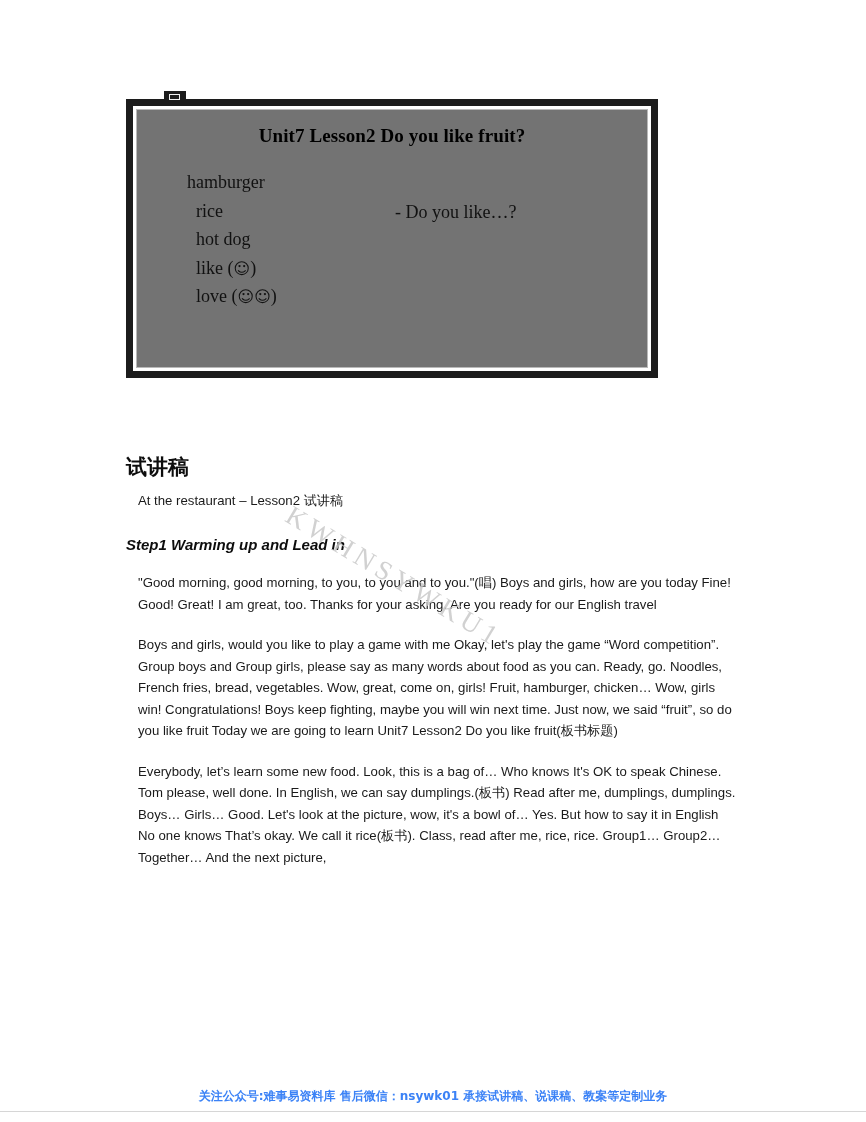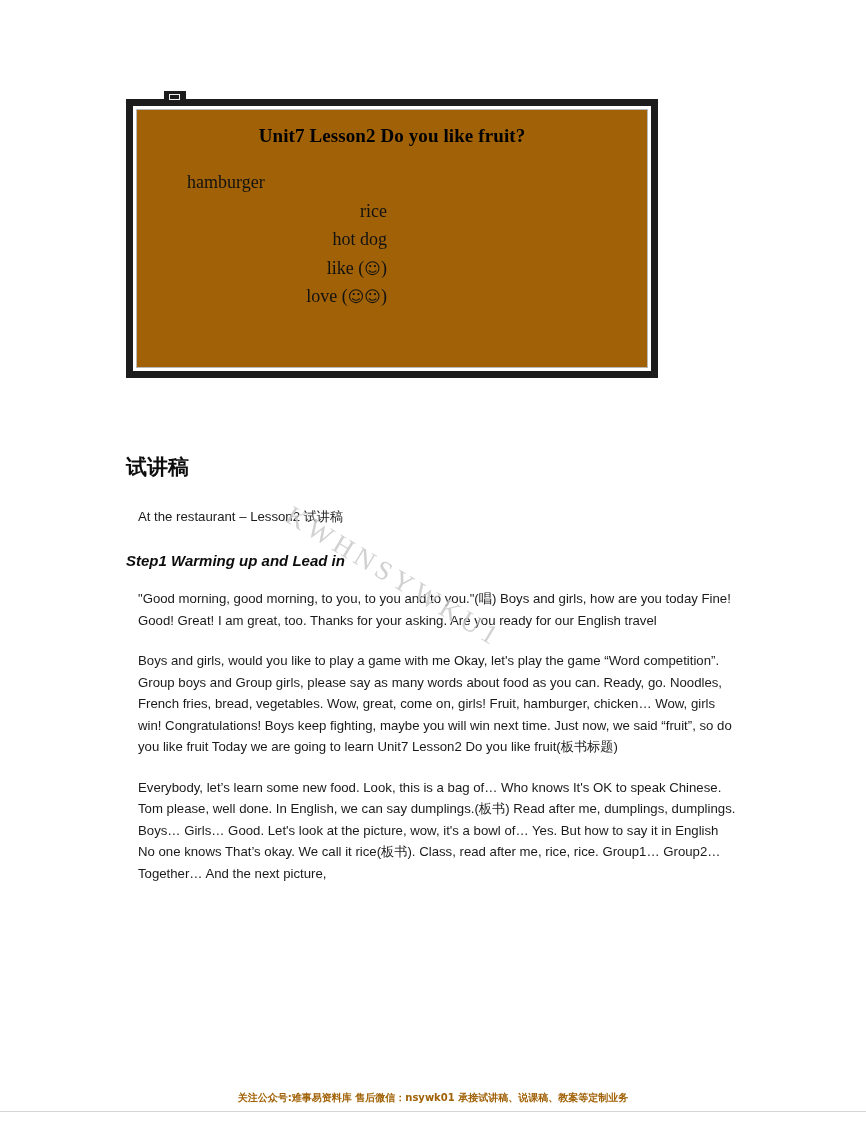--- a/index.html
+++ b/index.html
@@ -46,21 +46,21 @@
     left: 7px; top: 7px;
     right: 7px; bottom: 7px;
     background: #ffffff;
     box-sizing: border-box;
     padding: 3px;
   }
   .board-inner {
     position: absolute;
     left: 3px; top: 3px;
     right: 3px; bottom: 3px;
-    background: #a16207;
+    background: #737373;
     border: 1px solid #b9b9b9;
     box-sizing: border-box;
     padding-left: 32px;
   }
   .board-tab {
     position: absolute;
     left: 38px;
     top: -8px;
     width: 22px;
     height: 11px;
@@ -101,21 +101,21 @@
   .col-left {
     position: absolute;
     left: 50px;
     top: 0;
     width: 200px;
   }
   .col-left .ln {
     line-height: 28.5px;
     white-space: nowrap;
   }
-  .col-left .ln.indent { padding-left: 9px; text-align: right; }
+  .col-left .ln.indent { padding-left: 9px; }
 
   .col-right {
     position: absolute;
     left: 258px;
     top: 30px;
     width: 240px;
   }
   .col-right .ln {
     line-height: 28.5px;
     white-space: nowrap;
@@ -133,21 +133,21 @@
     position: absolute;
     left: 126px;
     top: 455px;
     width: 612px;
   }
   .h-cn {
     font-family: "DejaVu Serif", "Liberation Serif", serif;
     font-weight: bold;
     font-size: 21px;
     color: #0d0d0d;
-    margin: 0 0 28px 0;
+    margin: 0 0 12px 0;
     line-height: 1.1;
   }
   .para {
     font-family: "Liberation Sans", "DejaVu Sans", sans-serif;
     font-size: 13.2px;
     line-height: 21.5px;
     color: #1a1a1a;
     margin: 0 0 19px 12px;
     text-align: left;
   }
@@ -182,22 +182,22 @@
   .banner {
     position: absolute;
     left: 0;
     bottom: 17px;
     width: 866px;
     text-align: center;
   }
   .banner-text {
     font-family: "DejaVu Sans", "Liberation Sans", sans-serif;
     font-weight: bold;
-    font-size: 10px;
-    color: #a16207;
+    font-size: 12px;
+    color: #3b82f6;
     white-space: nowrap;
     letter-spacing: 0px;
   }
   .banner-rule {
     position: absolute;
     left: 0;
     bottom: 10px;
     width: 866px;
     height: 1px;
     background: #d6d6d6;
@@ -220,20 +220,21 @@
 
             <div class="col-left">
               <div class="ln">hamburger</div>
               <div class="ln indent">rice</div>
               <div class="ln indent">hot dog</div>
               <div class="ln indent"><span>like (</span><span class="smiley">☺</span><span>)</span></div>
               <div class="ln indent"><span>love (</span><span class="smiley">☺☺</span><span>)</span></div>
             </div>
 
             <div class="col-right">
+              <div class="ln">- Do you like…?</div>
             </div>
 
           </div>
         </div>
       </div>
     </div>
   </div>
 
   <div class="doc">
 

